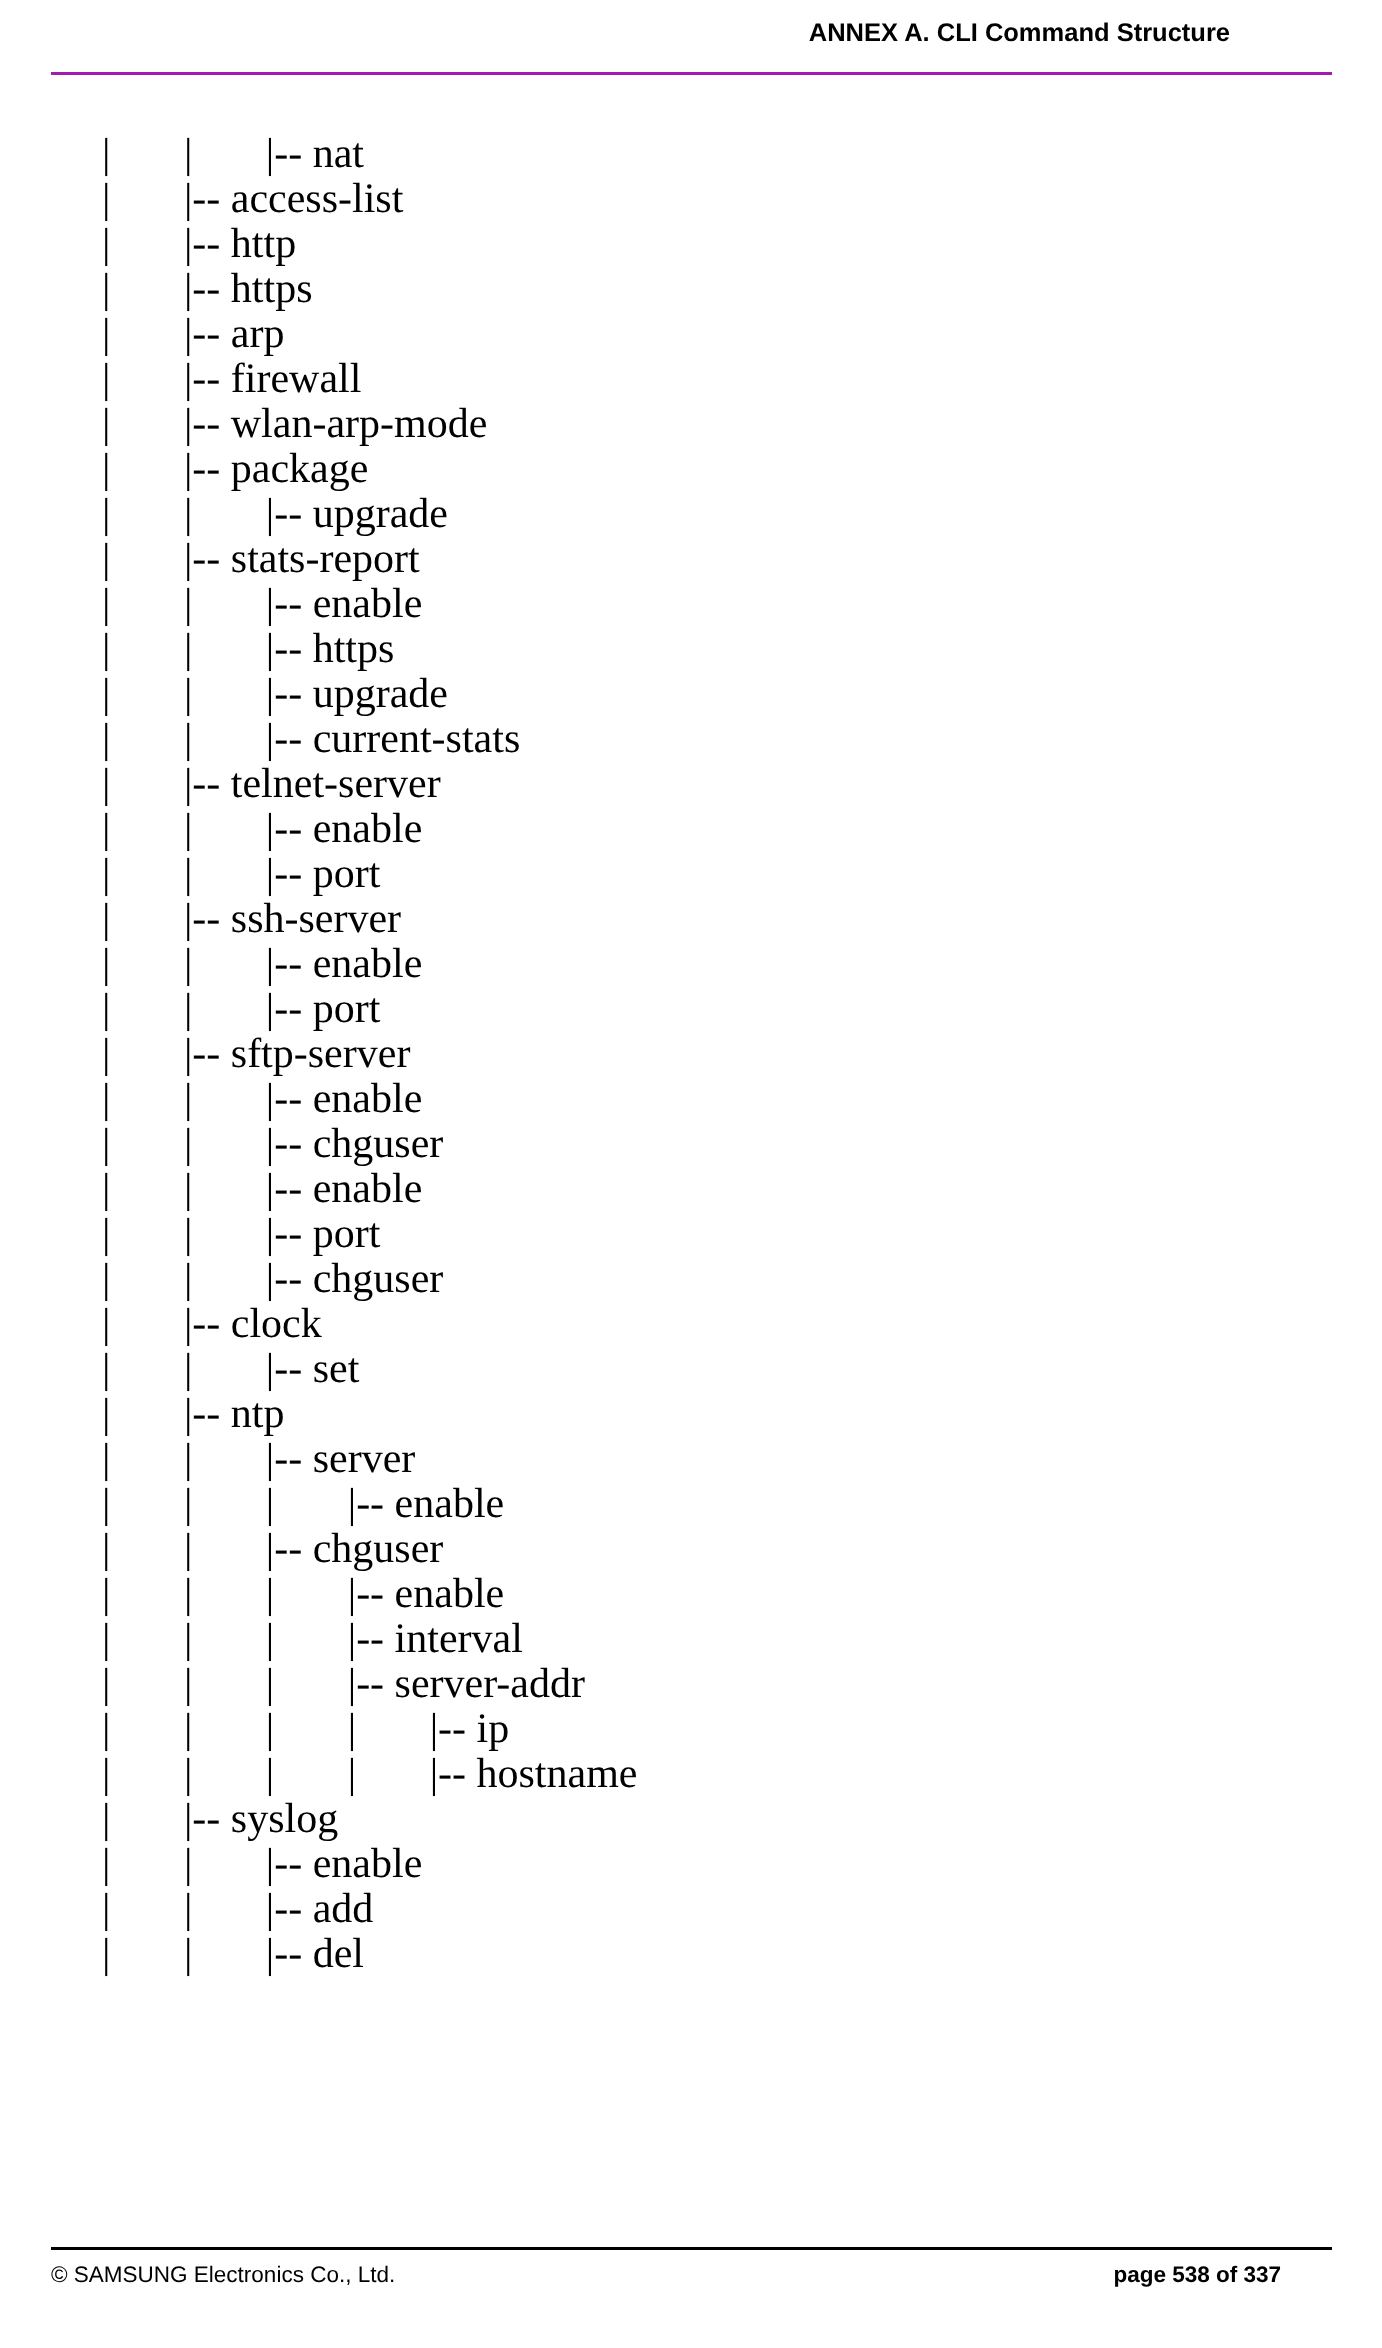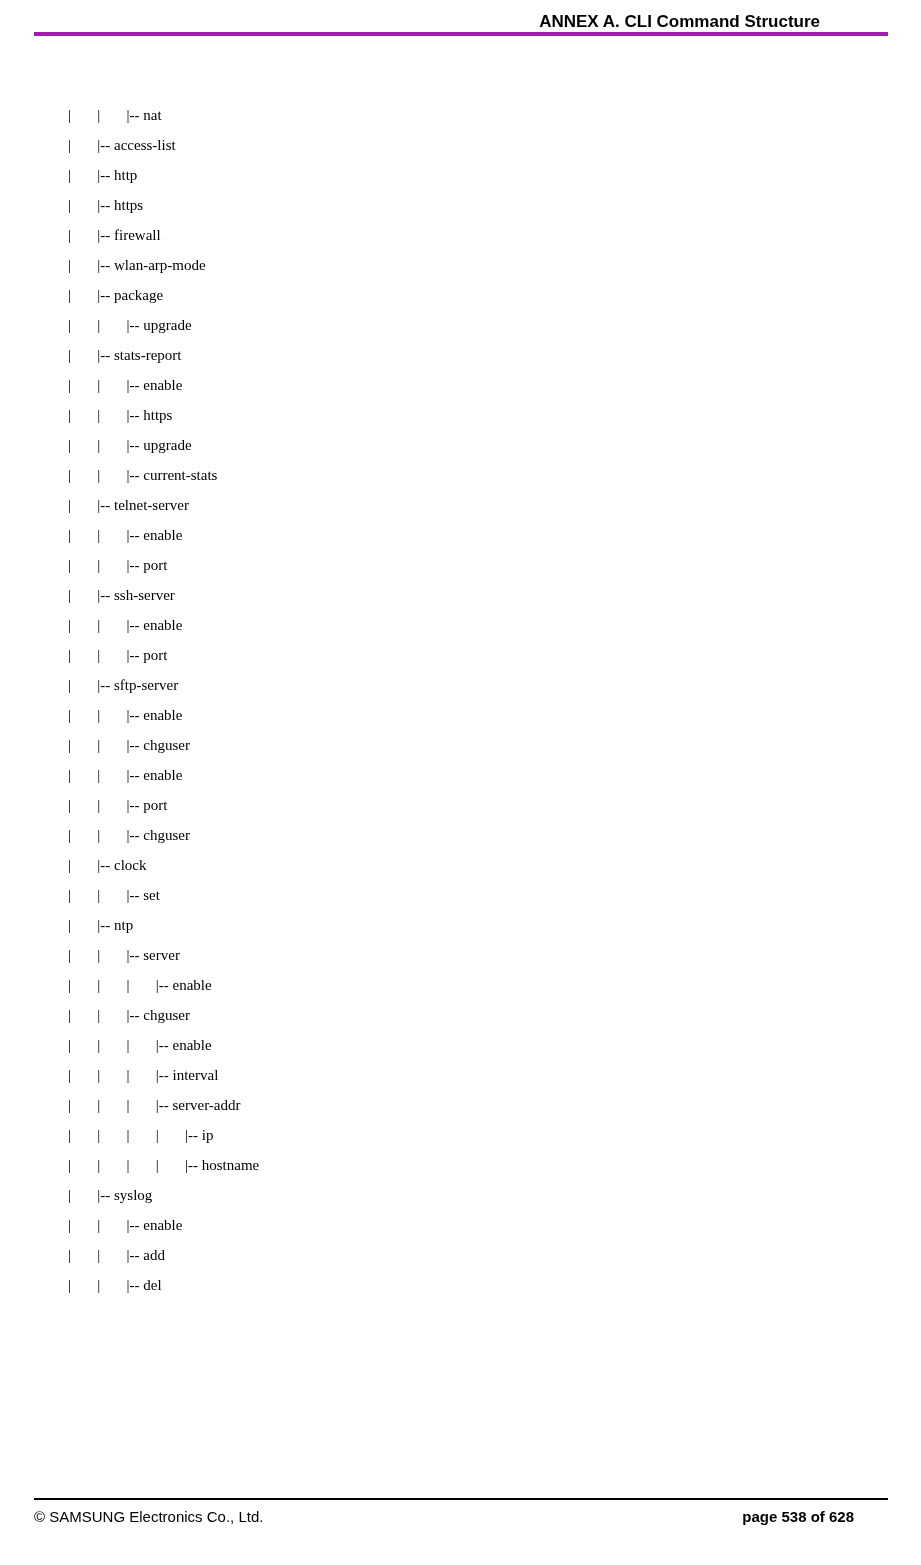--- a/index.html
+++ b/index.html
@@ -13,36 +13,36 @@
     width: 921px;
     height: 1565px;
     position: relative;
     box-sizing: border-box;
   }
   .header {
     position: absolute;
     top: 12px;
     left: 0;
     right: 0;
-    padding: 0 68px 0 68px;
+    padding: 0 68px 16px 68px;
     text-align: right;
     font-family: Arial, Helvetica, sans-serif;
     font-weight: bold;
     font-size: 17px;
-    border-bottom: 4px solid #a21caf;
+    border-bottom: 2px solid #a21caf;
     box-sizing: border-box;
     width: 854px;
     margin-left: 34px;
   }
   .body {
     position: absolute;
-    top: 100px;
+    top: 88px;
     left: 68px;
     right: 68px;
-    font-size: 15px;
+    font-size: 28px;
     line-height: 30px;
   }
   .tree-line {
     white-space: pre;
     font-family: "Times New Roman", Times, serif;
   }
   .footer {
     position: absolute;
     left: 34px;
     width: 854px;
@@ -64,20 +64,21 @@
 
   <div class="header">
     <span>ANNEX A. CLI Command Structure</span>
   </div>
 
   <div class="body">
     <div class="tree-line">|       |       |-- nat</div>
     <div class="tree-line">|       |-- access-list</div>
     <div class="tree-line">|       |-- http</div>
     <div class="tree-line">|       |-- https</div>
+    <div class="tree-line">|       |-- arp</div>
     <div class="tree-line">|       |-- firewall</div>
     <div class="tree-line">|       |-- wlan-arp-mode</div>
     <div class="tree-line">|       |-- package</div>
     <div class="tree-line">|       |       |-- upgrade</div>
     <div class="tree-line">|       |-- stats-report</div>
     <div class="tree-line">|       |       |-- enable</div>
     <div class="tree-line">|       |       |-- https</div>
     <div class="tree-line">|       |       |-- upgrade</div>
     <div class="tree-line">|       |       |-- current-stats</div>
     <div class="tree-line">|       |-- telnet-server</div>
@@ -104,16 +105,16 @@
     <div class="tree-line">|       |       |       |       |-- ip</div>
     <div class="tree-line">|       |       |       |       |-- hostname</div>
     <div class="tree-line">|       |-- syslog</div>
     <div class="tree-line">|       |       |-- enable</div>
     <div class="tree-line">|       |       |-- add</div>
     <div class="tree-line">|       |       |-- del</div>
   </div>
 
   <div class="footer">
     <span>© SAMSUNG Electronics Co., Ltd.</span>
-    <span class="right">page 538 of 628</span>
+    <span class="right">page 538 of 337</span>
   </div>
 
 </div>
 
 </body></html>

